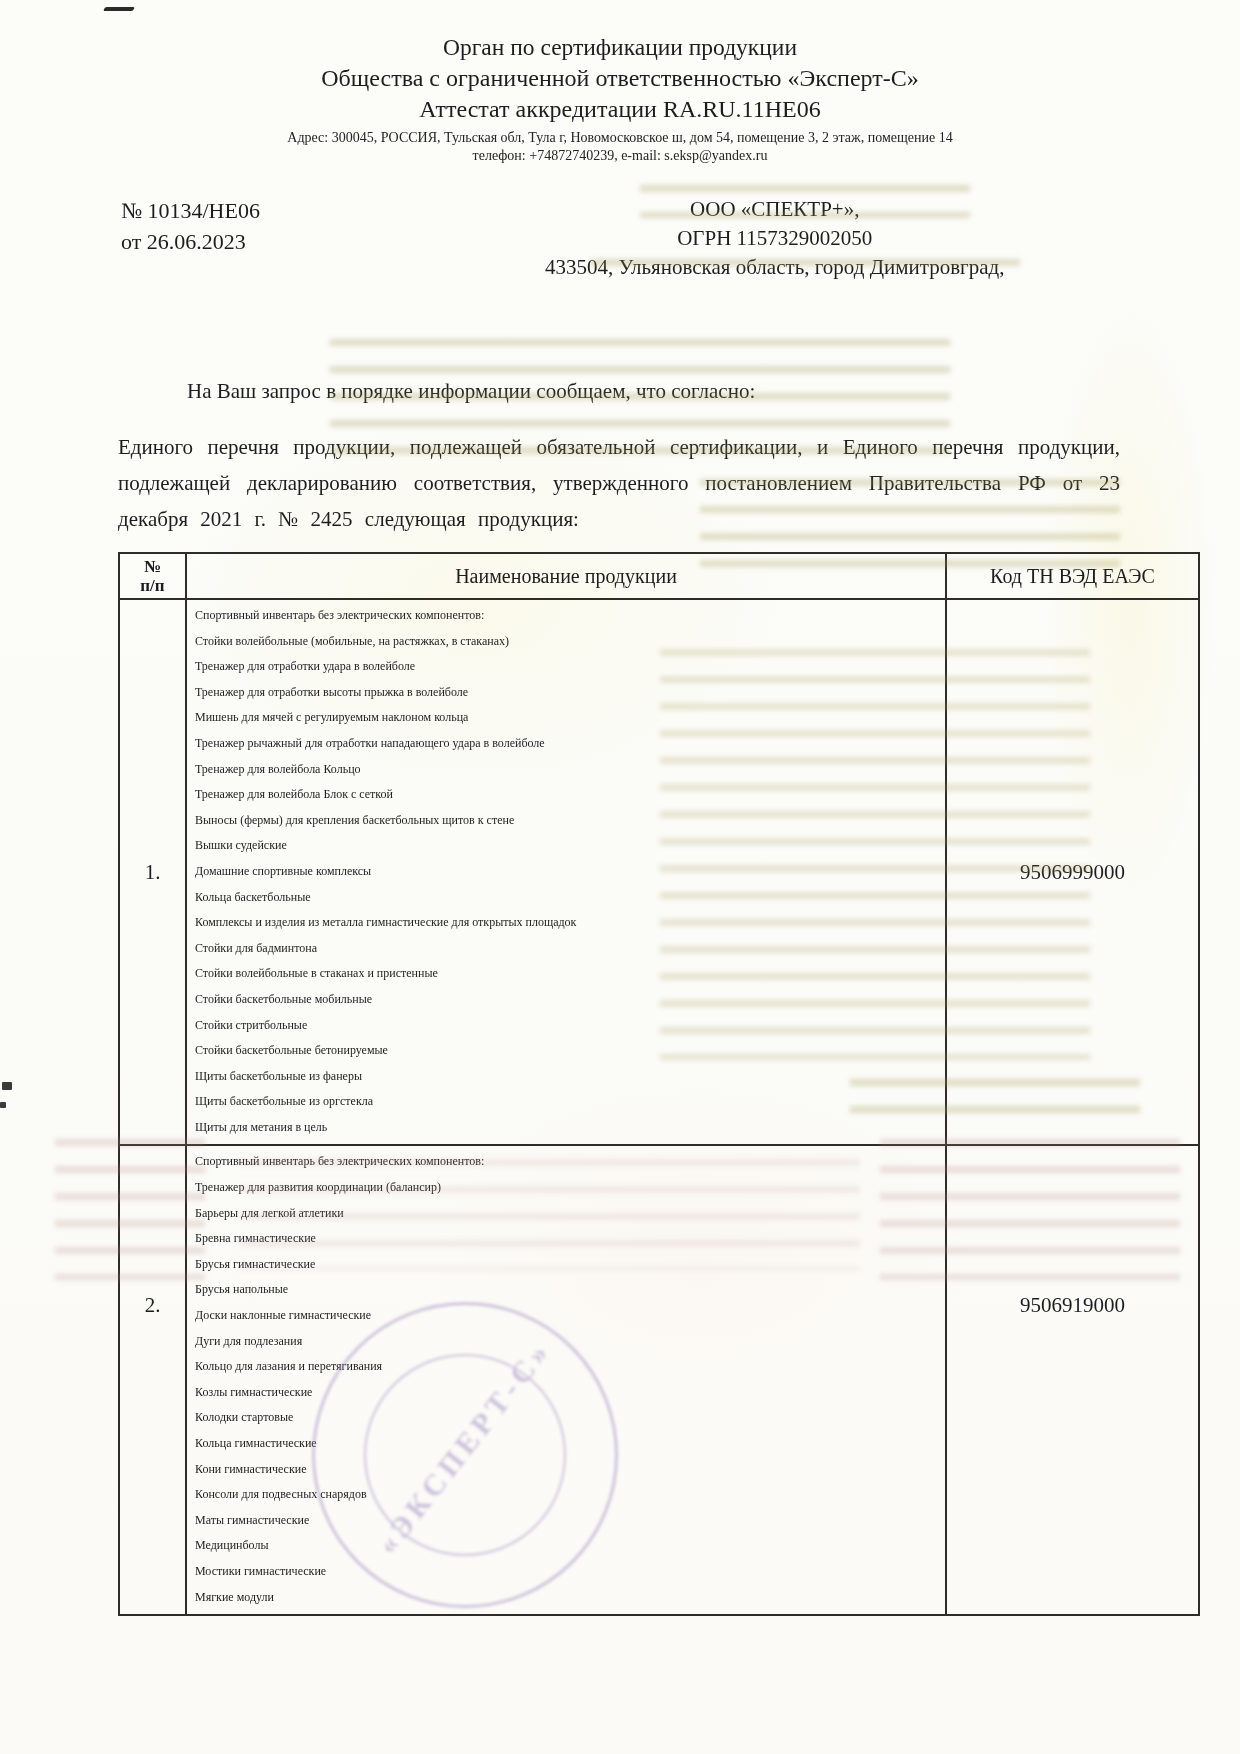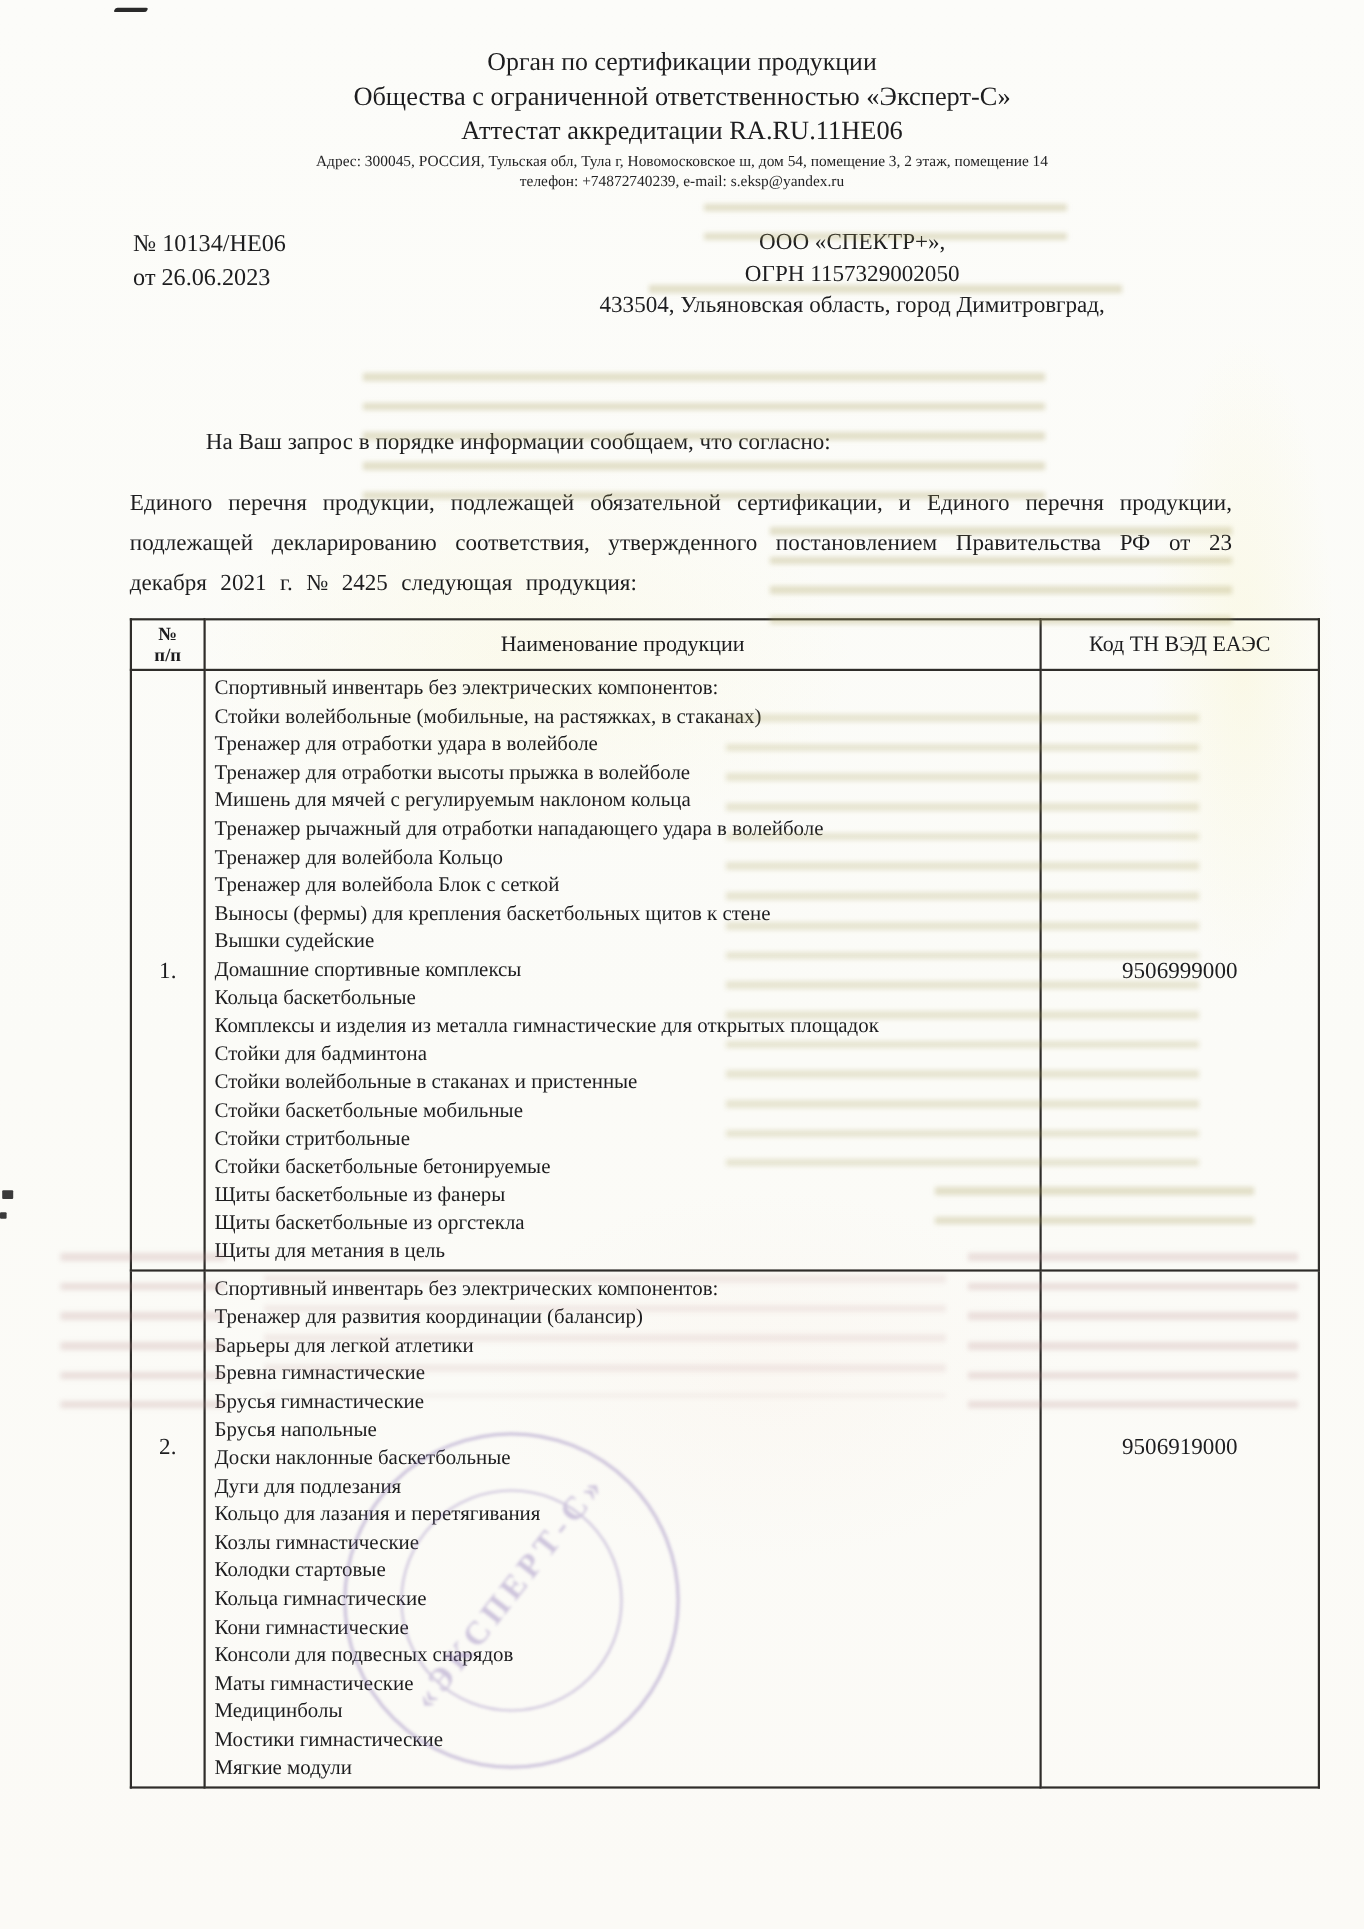--- a/index.html
+++ b/index.html
@@ -10,42 +10,42 @@
     background:
       radial-gradient(ellipse 420px 260px at 480px 600px, rgba(248,241,180,.18), transparent 70%),
       radial-gradient(ellipse 120px 420px at 1130px 600px, rgba(246,238,170,.22), transparent 70%),
       radial-gradient(ellipse 380px 240px at 700px 1250px, rgba(250,235,225,.20), transparent 70%),
       linear-gradient(180deg,#fcfcf9 0%,#fbfbf7 55%,#fbfaf6 100%);
     overflow:hidden;
     font-family:"Liberation Serif", serif;
     color:#1d1d1f;
   }
   
-  .doc-header{padding-top:42px;text-align:center;}
+  .doc-header{padding-top:32px;text-align:center;}
   .h-line{font-size:24px;line-height:31px;}
   .h-line.first{font-size:23.5px;}
   .h-small{font-size:14px;line-height:18px;color:#232325;}
   .h-small.addr{margin-top:4px;}
   
   .ref-row{display:flex;margin-top:30px;}
   .ref-left{margin-left:121px;width:424px;font-size:22px;line-height:31px;}
   .ref-right{font-size:21px;line-height:29px;max-width:580px;text-align:center;}
   
   .intro{margin:95px 0 0 121px;font-size:21px;line-height:29px;text-indent:66px;}
   .main-par{margin:23px 0 0 118px;width:1002px;font-size:21px;line-height:36px;
     text-align:justify;word-spacing:7px;}
   
   table.products{border-collapse:collapse;table-layout:fixed;width:1080px;margin:15px 0 0 118px;}
   table.products col.c-num{width:67px;}
   table.products col.c-name{width:760px;}
   table.products col.c-code{width:253px;}
   table.products th,table.products td{border:2px solid #2f2d2a;}
   th.th-num{font-size:17px;line-height:19px;font-weight:bold;padding:3px 0;}
   th.th-name,th.th-code{font-size:20px;font-weight:normal;padding:10px 2px;}
-  td.items{vertical-align:top;padding:3px 0 4px 8px;font-size:19px;line-height:25.6px;}
+  td.items{vertical-align:top;padding:3px 0 4px 8px;font-size:12px;line-height:25.6px;}
   td.items .item-line{white-space:nowrap;overflow:hidden;}
   td.numcell,td.codecell{text-align:center;vertical-align:middle;font-size:21px;}
   tr.row-2 td.numcell,tr.row-2 td.codecell{padding-bottom:150px;}
   
   .ghost{position:absolute;pointer-events:none;filter:blur(2.5px);
     background:repeating-linear-gradient(to bottom, transparent 0 9px,
       rgba(165,155,85,.30) 9px 16px, transparent 16px 27px);}
   .ghost.pink{background:repeating-linear-gradient(to bottom, transparent 0 9px,
       rgba(185,140,140,.25) 9px 16px, transparent 16px 27px);}
   .mark-tl{position:absolute;left:104px;top:7px;width:30px;height:4px;background:#2a2a2a;
@@ -148,21 +148,21 @@
         </tr>
         <tr class="prow row-2">
           <td class="numcell">2.</td>
           <td class="items">
             <div class="item-line">Спортивный инвентарь без электрических компонентов:</div>
             <div class="item-line">Тренажер для развития координации (балансир)</div>
             <div class="item-line">Барьеры для легкой атлетики</div>
             <div class="item-line">Бревна гимнастические</div>
             <div class="item-line">Брусья гимнастические</div>
             <div class="item-line">Брусья напольные</div>
-            <div class="item-line">Доски наклонные баскетбольные</div>
+            <div class="item-line">Доски наклонные гимнастические</div>
             <div class="item-line">Дуги для подлезания</div>
             <div class="item-line">Кольцо для лазания и перетягивания</div>
             <div class="item-line">Козлы гимнастические</div>
             <div class="item-line">Колодки стартовые</div>
             <div class="item-line">Кольца гимнастические</div>
             <div class="item-line">Кони гимнастические</div>
             <div class="item-line">Консоли для подвесных снарядов</div>
             <div class="item-line">Маты гимнастические</div>
             <div class="item-line">Медицинболы</div>
             <div class="item-line">Мостики гимнастические</div>

